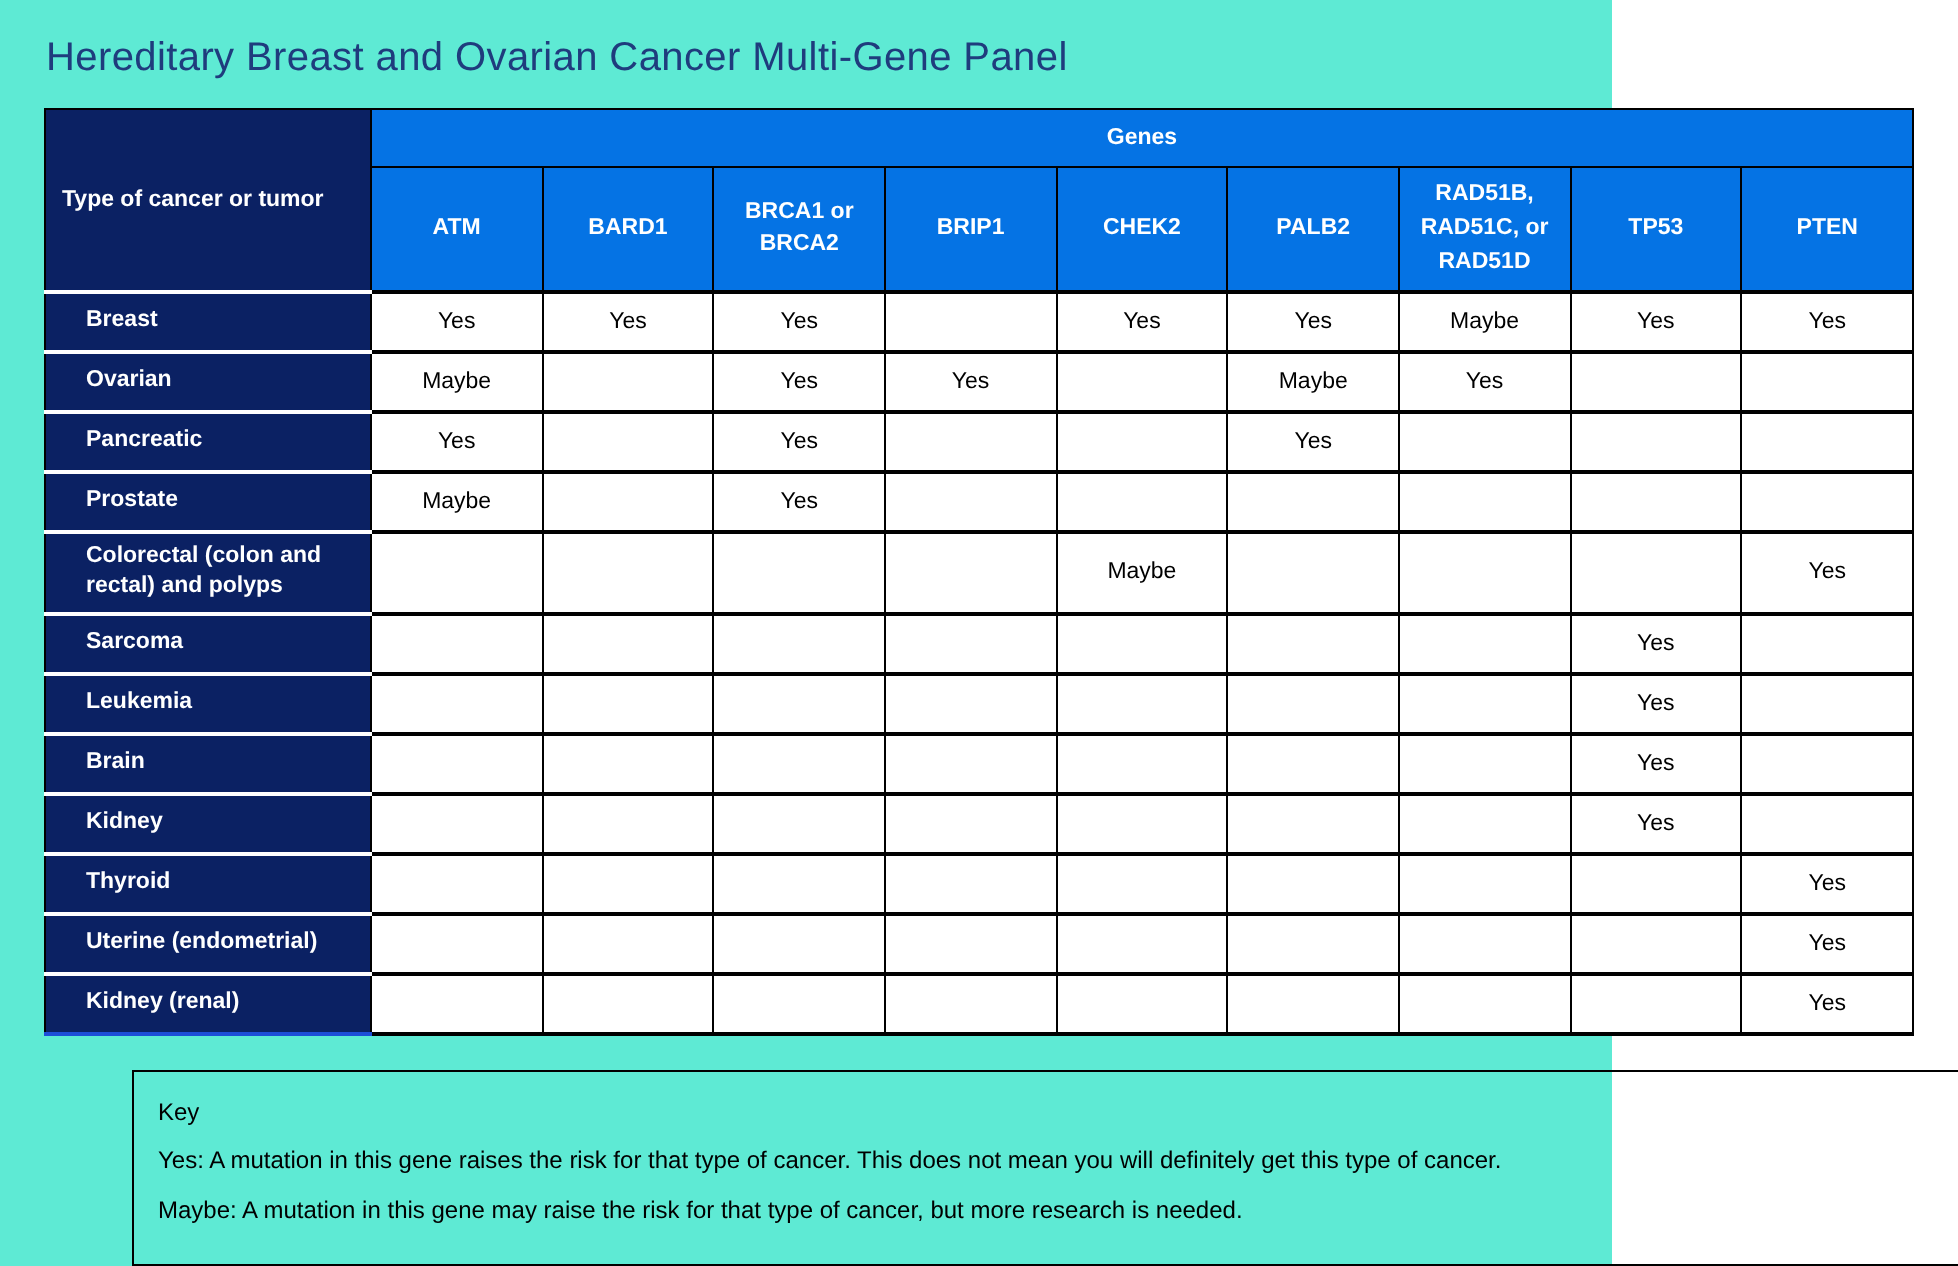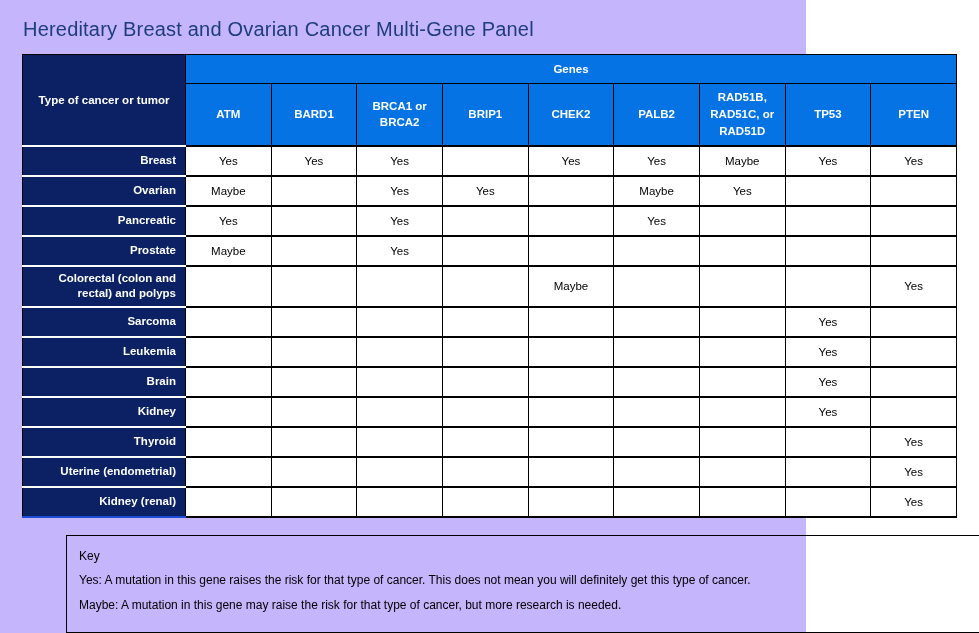--- a/index.html
+++ b/index.html
@@ -6,42 +6,42 @@
   html, body {
     margin: 0;
     background: #ffffff;
     font-family: "Liberation Sans", sans-serif;
     color: #000;
   }
   .page {
     width: 806px;
     height: 633px;
     padding: 14px 22px 0 22px;
-    background: #c4b5fd;
+    background: #5eead4;
   }
   .title {
     font-size: 20px;
     font-weight: 500;
     color: #1F3C7D;
     margin: 4px 0 13px 1px;
     letter-spacing: 0.2px;
   }
   table.panel {
     width: 935px;
     border-collapse: collapse;
     table-layout: fixed;
     font-size: 11px;
   }
   col.label-col { width: 163px; }
   
   th.corner {
     background: #0B2163;
     color: #fff;
     font-weight: 600;
-    text-align: center;
+    text-align: left;
     vertical-align: middle;
     border: 1px solid #000;
     border-bottom: 2px solid #fff;
     font-size: 11.5px;
     padding: 4px 8px;
   }
   
   th.genes-band {
     background: #0573E4;
     color: #fff;
@@ -63,23 +63,23 @@
     height: 62px;
     padding: 2px 7px;
     font-size: 11.5px;
     line-height: 1.45;
   }
   
   tbody th.row-label {
     background: #0B2163;
     color: #fff;
     font-weight: 600;
-    text-align: right;
+    text-align: left;
     vertical-align: middle;
-    padding: 4px 9px;
+    padding: 4px 20px;
     border-left: 1px solid #000;
     border-right: 1px solid #000;
     border-top: 2px solid #fff;
     border-bottom: 2px solid #fff;
     font-size: 11.5px;
     line-height: 1.35;
   }
   tbody tr:last-child th.row-label { border-bottom: 2px solid #1d4ed8; }
   
   td.val {

